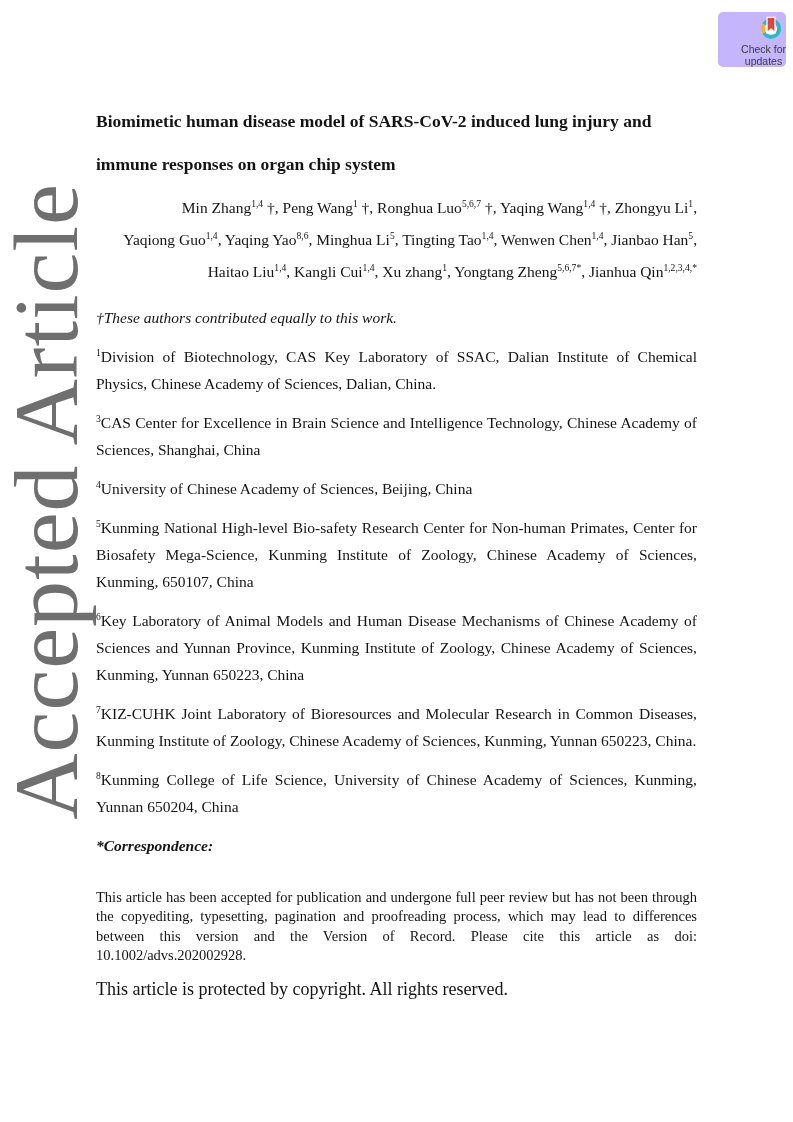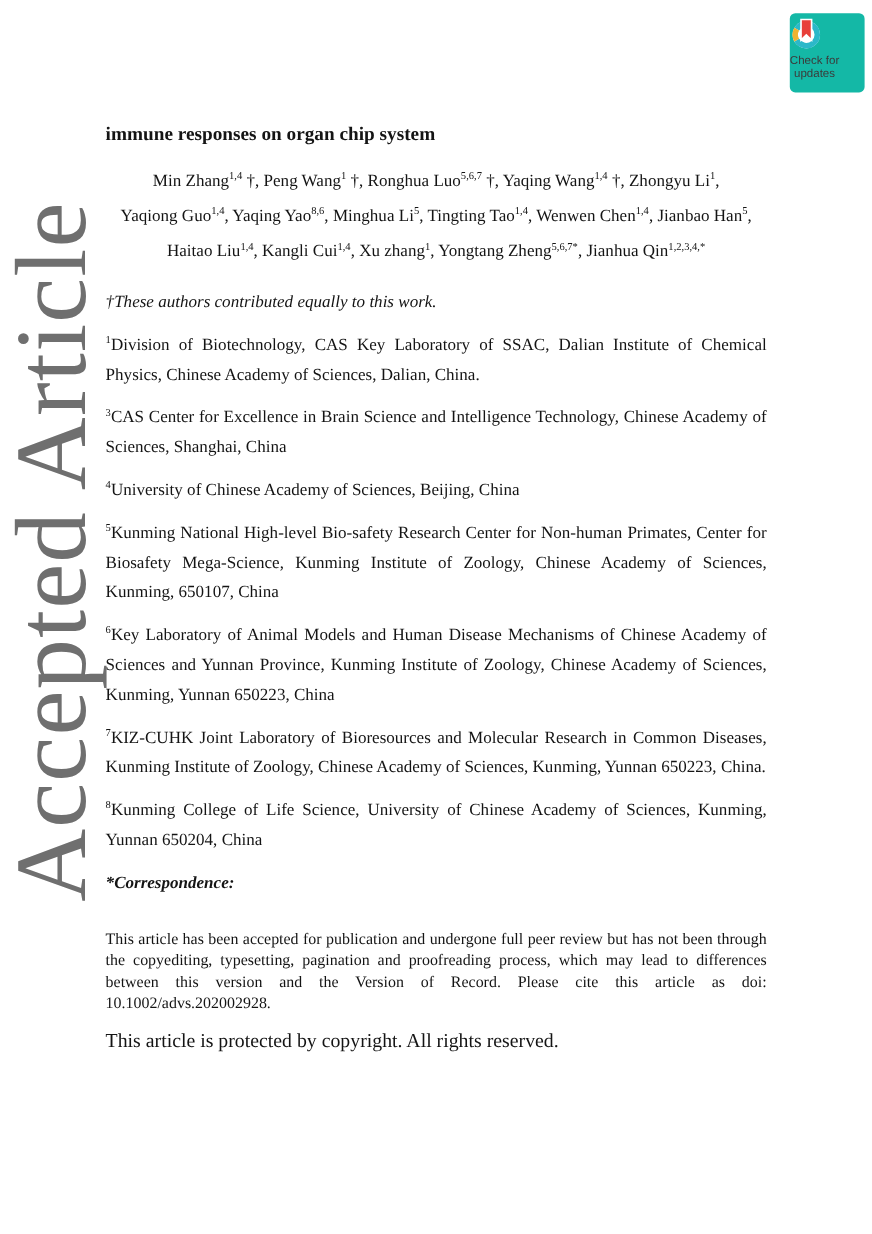--- a/index.html
+++ b/index.html
@@ -25,27 +25,27 @@
     text-align: center;
     white-space: nowrap;
     letter-spacing: 1px;
     line-height: 80px;
   }
 
   
   .badge {
     position: absolute;
     left: 718px; top: 12px;
-    width: 68px; height: 72px;
-    background: #14b8a6;
+    width: 68px; height: 55px;
+    background: #c4b5fd;
     border-radius: 5px;
     border: none;
     display: flex;
     flex-direction: column;
-    align-items: flex-start;
+    align-items: flex-end;
     padding: 0; margin: 0;
     cursor: pointer;
   }
   .badge svg { margin-top: 4px; display: block; }
   .badge-text {
     font-family: "Liberation Sans", sans-serif;
     font-size: 10.5px;
     line-height: 11.5px;
     color: #3b3b3b;
     text-align: center;
@@ -64,21 +64,21 @@
     font-size: 17.5px;
     font-weight: bold;
     line-height: 43px;
     white-space: nowrap;
   }
 
   .authors {
     margin-top: 6px;
     font-size: 15.5px;
     line-height: 32px;
-    text-align: center;
+    text-align: right;
   }
 
   sup {
     font-size: 0.62em;
     line-height: 0;
     vertical-align: super;
   }
 
   .para {
     font-size: 15.5px;
@@ -116,20 +116,21 @@
   </svg>
   <span class="badge-text">
     <span>Check for</span><br>
     <span>updates</span>
   </span>
 </button>
 
 <div class="page-column">
 
   <div class="article-title">
+    <div>Biomimetic human disease model of SARS-CoV-2 induced lung injury and</div>
     <div>immune responses on organ chip system</div>
   </div>
 
   <div class="authors">
       <div><span>Min Zhang</span><sup>1,4</sup> †, <span>Peng Wang</span><sup>1</sup> †, <span>Ronghua Luo</span><sup>5,6,7</sup> †, <span>Yaqing Wang</span><sup>1,4</sup> †, <span>Zhongyu Li</span><sup>1</sup>,</div>
       <div><span>Yaqiong Guo</span><sup>1,4</sup>, <span>Yaqing Yao</span><sup>8,6</sup>, <span>Minghua Li</span><sup>5</sup>, <span>Tingting Tao</span><sup>1,4</sup>, <span>Wenwen Chen</span><sup>1,4</sup>, <span>Jianbao Han</span><sup>5</sup>,</div>
       <div><span>Haitao Liu</span><sup>1,4</sup>, <span>Kangli Cui</span><sup>1,4</sup>, <span>Xu zhang</span><sup>1</sup>, <span>Yongtang Zheng</span><sup>5,6,7*</sup>, <span>Jianhua Qin</span><sup>1,2,3,4,*</sup></div>
     </div>
 
   <p class="para equal-note">†These authors contributed equally to this work.</p>

